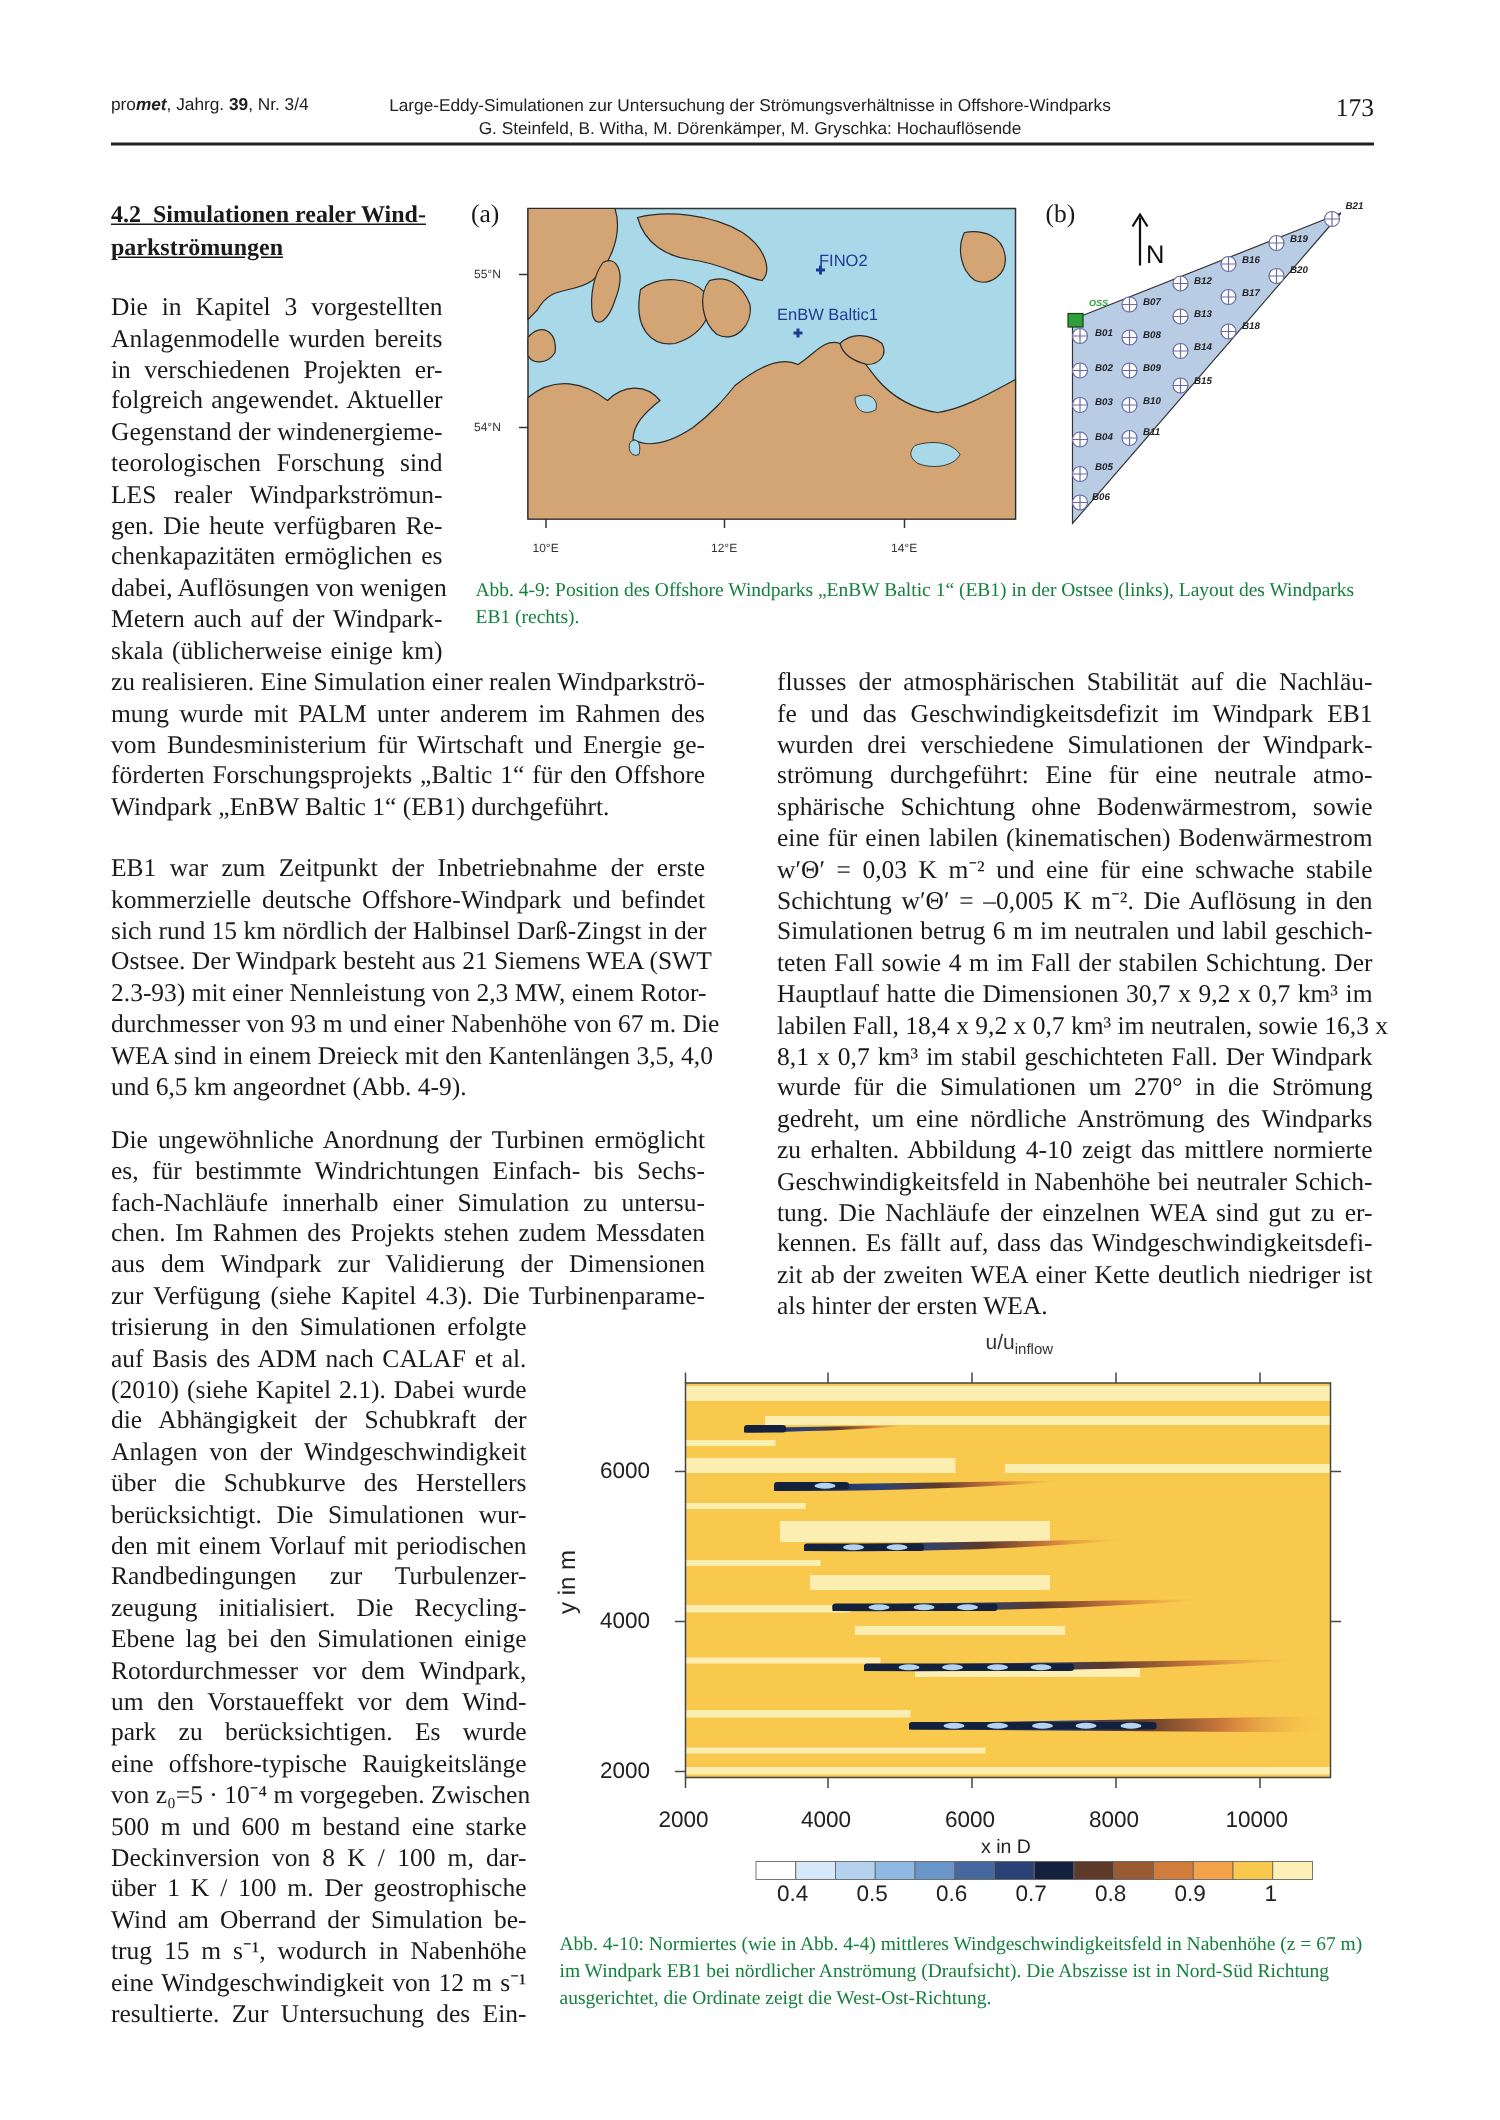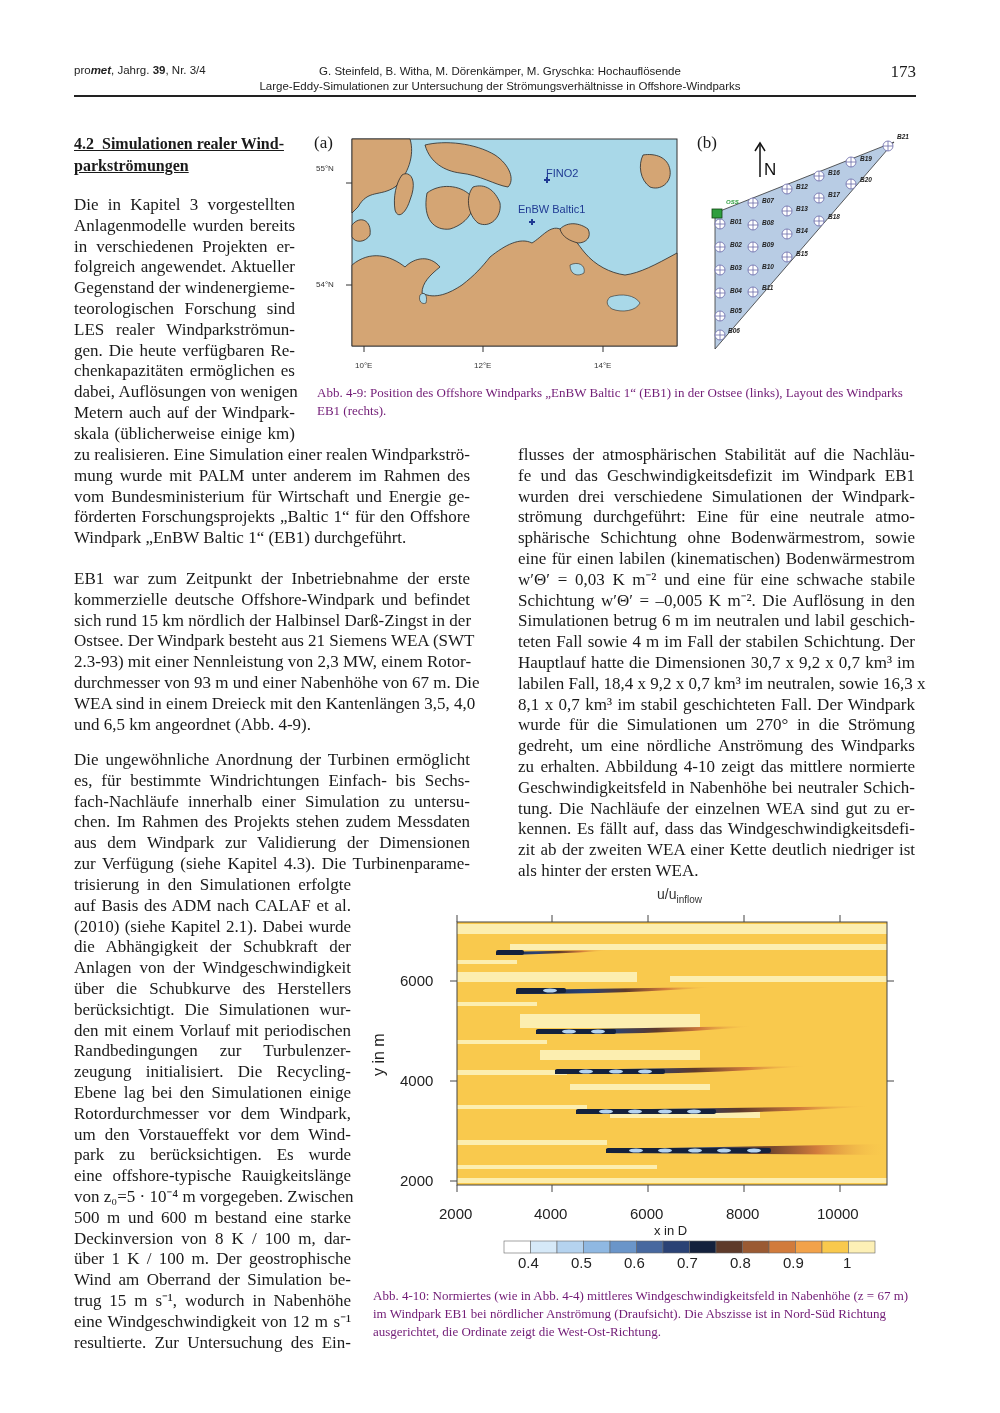--- a/index.html
+++ b/index.html
@@ -8,36 +8,36 @@
   .abs { position: absolute; }
   .hdr { font-family: "Liberation Sans", sans-serif; font-size: 11.5px; color: #222; }
   .hdr-left { left: 74px; top: 64px; }
   .hdr-center { left: 240px; top: 64px; width: 520px; text-align: center; line-height: 15px; }
   .hdr-page { right: 84px; top: 62px; font-family: "Liberation Serif", serif; font-size: 17px; }
   .hdr-rule { left: 74px; top: 95px; width: 842px; height: 2px; background: #222; }
   .heading { left: 74px; top: 133px; width: 230px; font-weight: bold; font-size: 16px; line-height: 22px; text-decoration: underline; }
   .para { font-size: 17px; line-height: 20.8px; text-align: justify; margin: 0; }
   .para .line { display: block; text-align: justify; text-align-last: justify; white-space: nowrap; }
   .para .line.last { text-align-last: left; }
-  .caption { font-size: 13px; line-height: 18px; color: #701a75; }
+  .caption { font-size: 13px; line-height: 18px; color: #15803d; }
   .fig-label { font-family: "Liberation Serif", serif; font-size: 17px; }
   .map-axis { font-family: "Liberation Sans", sans-serif; font-size: 8px; color: #333; }
   .cb-tick { font-family: "Liberation Sans", sans-serif; font-size: 15px; color: #222; }
   .ax-tick { font-family: "Liberation Sans", sans-serif; font-size: 15px; color: #222; }
   .turb-label { font-family: "Liberation Sans", sans-serif; font-size: 6.5px; font-weight: bold; font-style: italic; fill: #222; }
 </style>
 </head>
 <body>
 
 <div class="abs hdr hdr-left">
   <span>pro</span><b><i>met</i></b><span>, Jahrg. </span><b>39</b><span>, Nr. 3/4</span>
 </div>
 <div class="abs hdr hdr-center">
+  <div>Large-Eddy-Simulationen zur Untersuchung der Strömungsverhältnisse in Offshore-Windparks</div>
   <div>G. Steinfeld, B. Witha, M. Dörenkämper, M. Gryschka: Hochauflösende</div>
-  <div>Large-Eddy-Simulationen zur Untersuchung der Strömungsverhältnisse in Offshore-Windparks</div>
 </div>
 <div class="abs hdr-page">173</div>
 <div class="abs hdr-rule"></div>
 
 <div class="abs heading">
   <span>4.2</span>&nbsp;&nbsp;<span>Simulationen realer Wind-</span><br>
   <span>parkströmungen</span>
 </div>
 
 <div class="abs para" style="left:74px; top:195px; width:221px;">
@@ -165,21 +165,21 @@
     </g>
 
     <g stroke="#333" stroke-width="1">
       <line x1="36" y1="58" x2="42" y2="58"></line>
       <line x1="36" y1="160" x2="42" y2="160"></line>
       <line x1="54" y1="221" x2="54" y2="227"></line>
       <line x1="173" y1="221" x2="173" y2="227"></line>
       <line x1="293" y1="221" x2="293" y2="227"></line>
     </g>
   </svg>
-  <div class="abs map-axis" style="left:6px; top:39px;">55°N</div>
+  <div class="abs map-axis" style="left:6px; top:53px;">55°N</div>
   <div class="abs map-axis" style="left:6px; top:155px;">54°N</div>
   <div class="abs map-axis" style="left:45px; top:236px;">10°E</div>
   <div class="abs map-axis" style="left:164px; top:236px;">12°E</div>
   <div class="abs map-axis" style="left:284px; top:236px;">14°E</div>
 </div>
 
 <div class="abs fig-label" style="left:697px; top:133px;">(b)</div>
 <div class="abs" style="left:690px; top:125px; width:250px; height:250px;">
   <svg width="250" height="250" viewBox="0 0 250 250">
     <polygon points="25,88 204,17 25,224" fill="#b8cce4" stroke="#333" stroke-width="0.8"></polygon>

